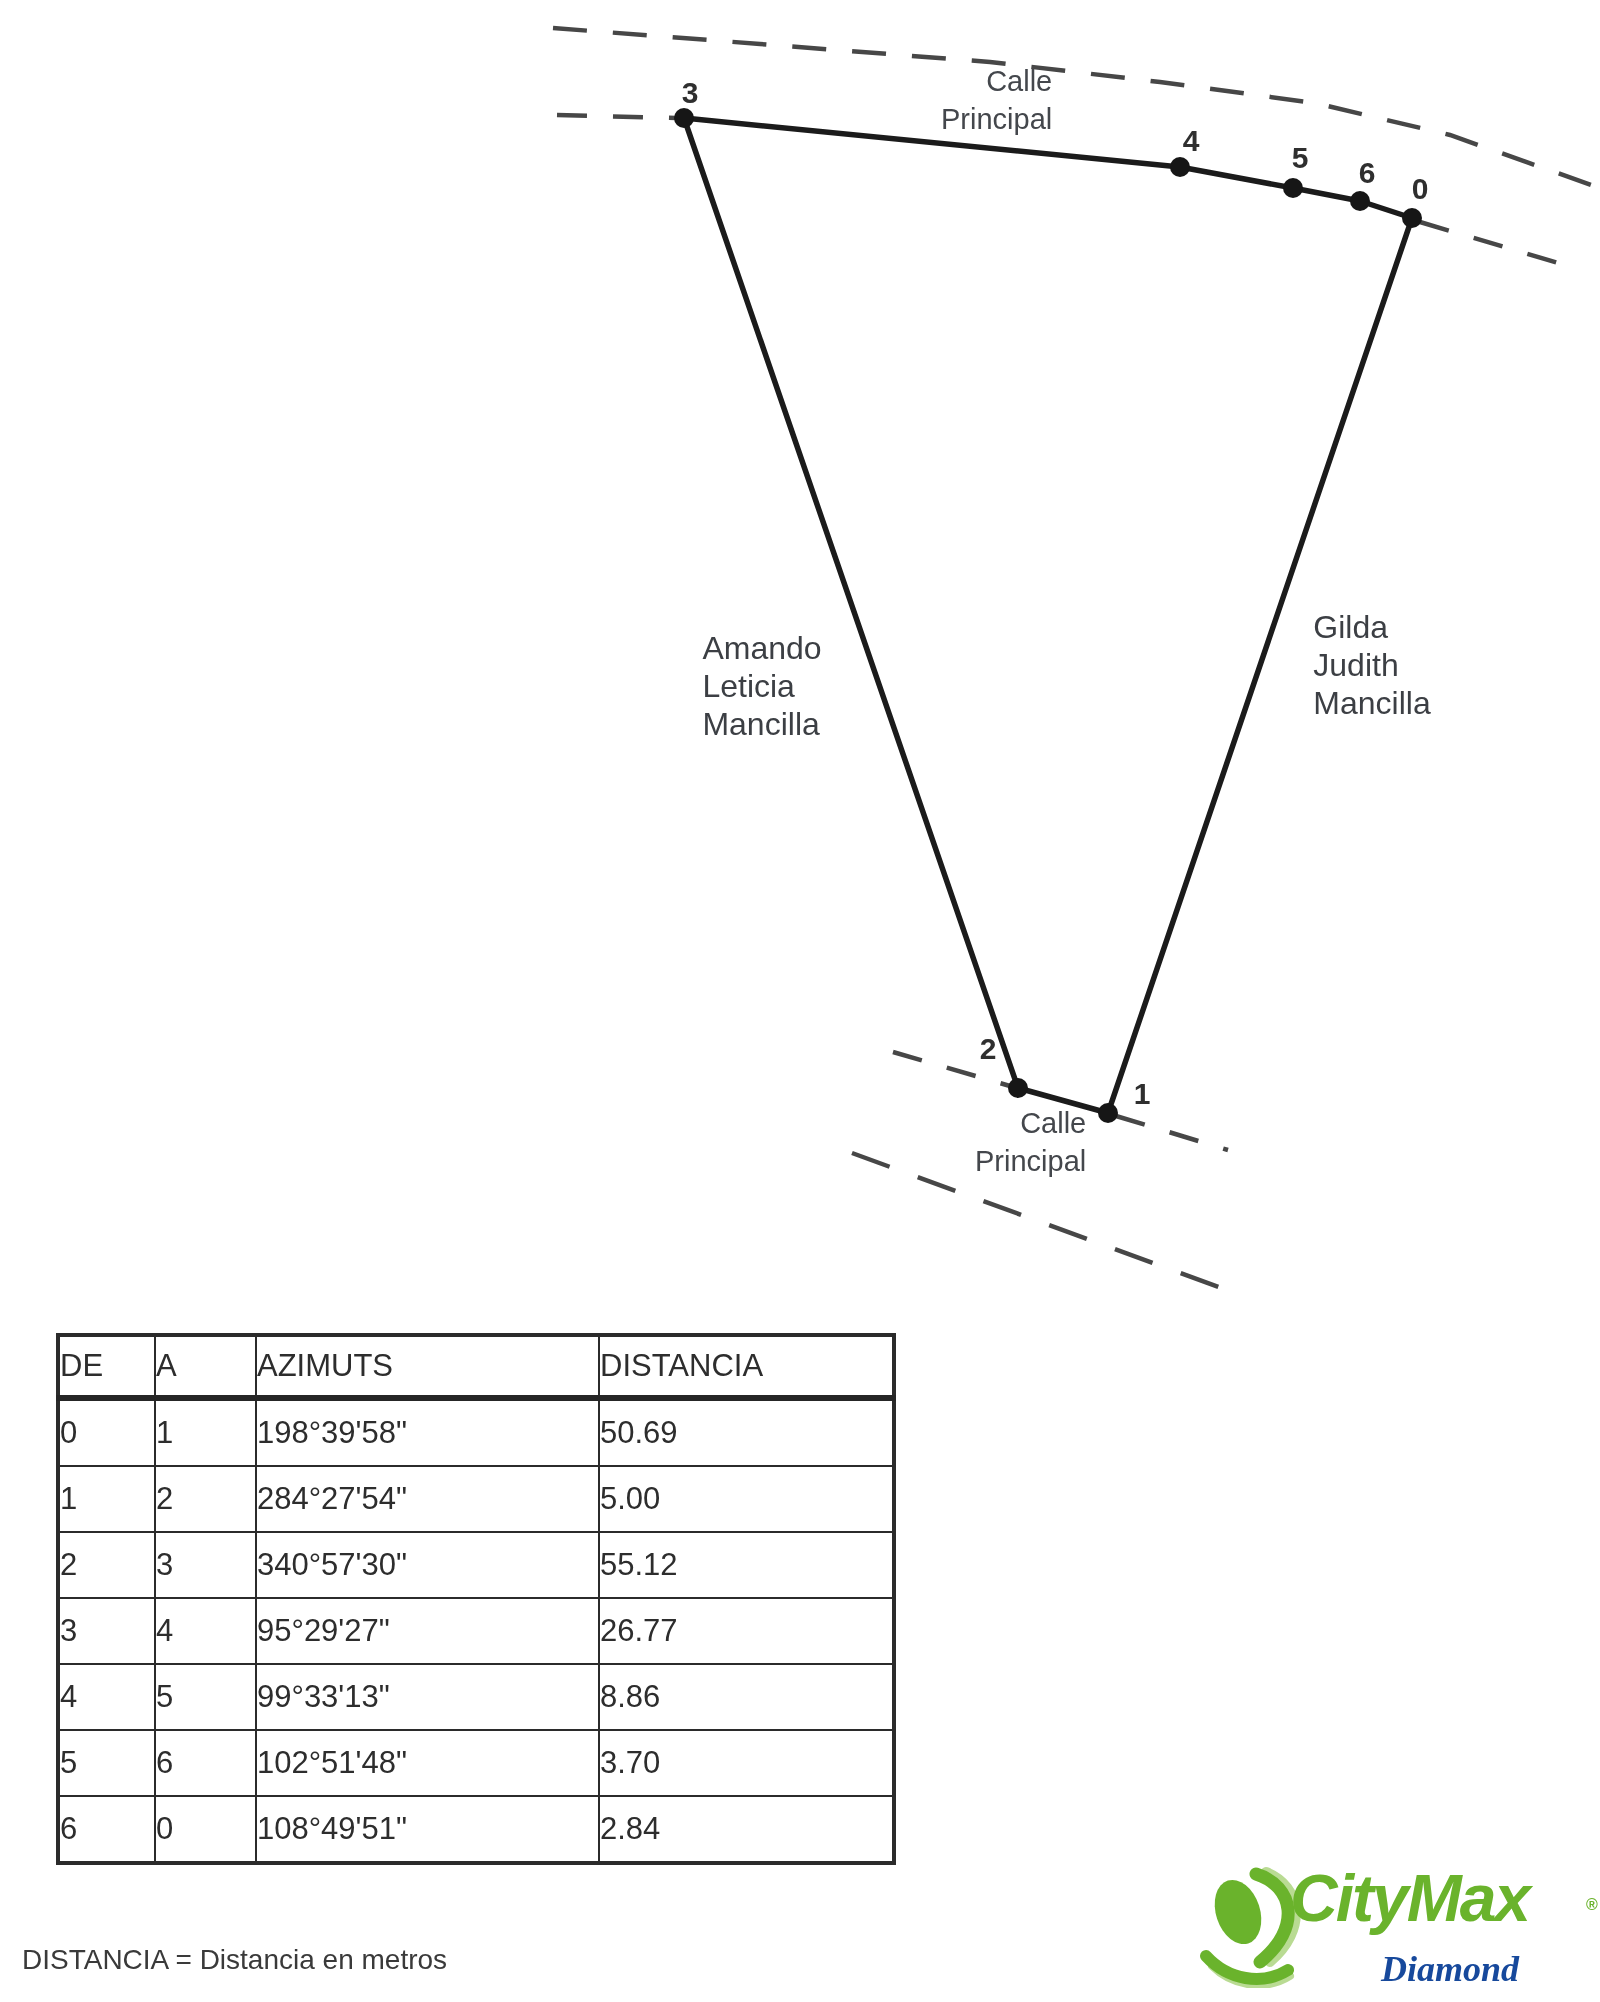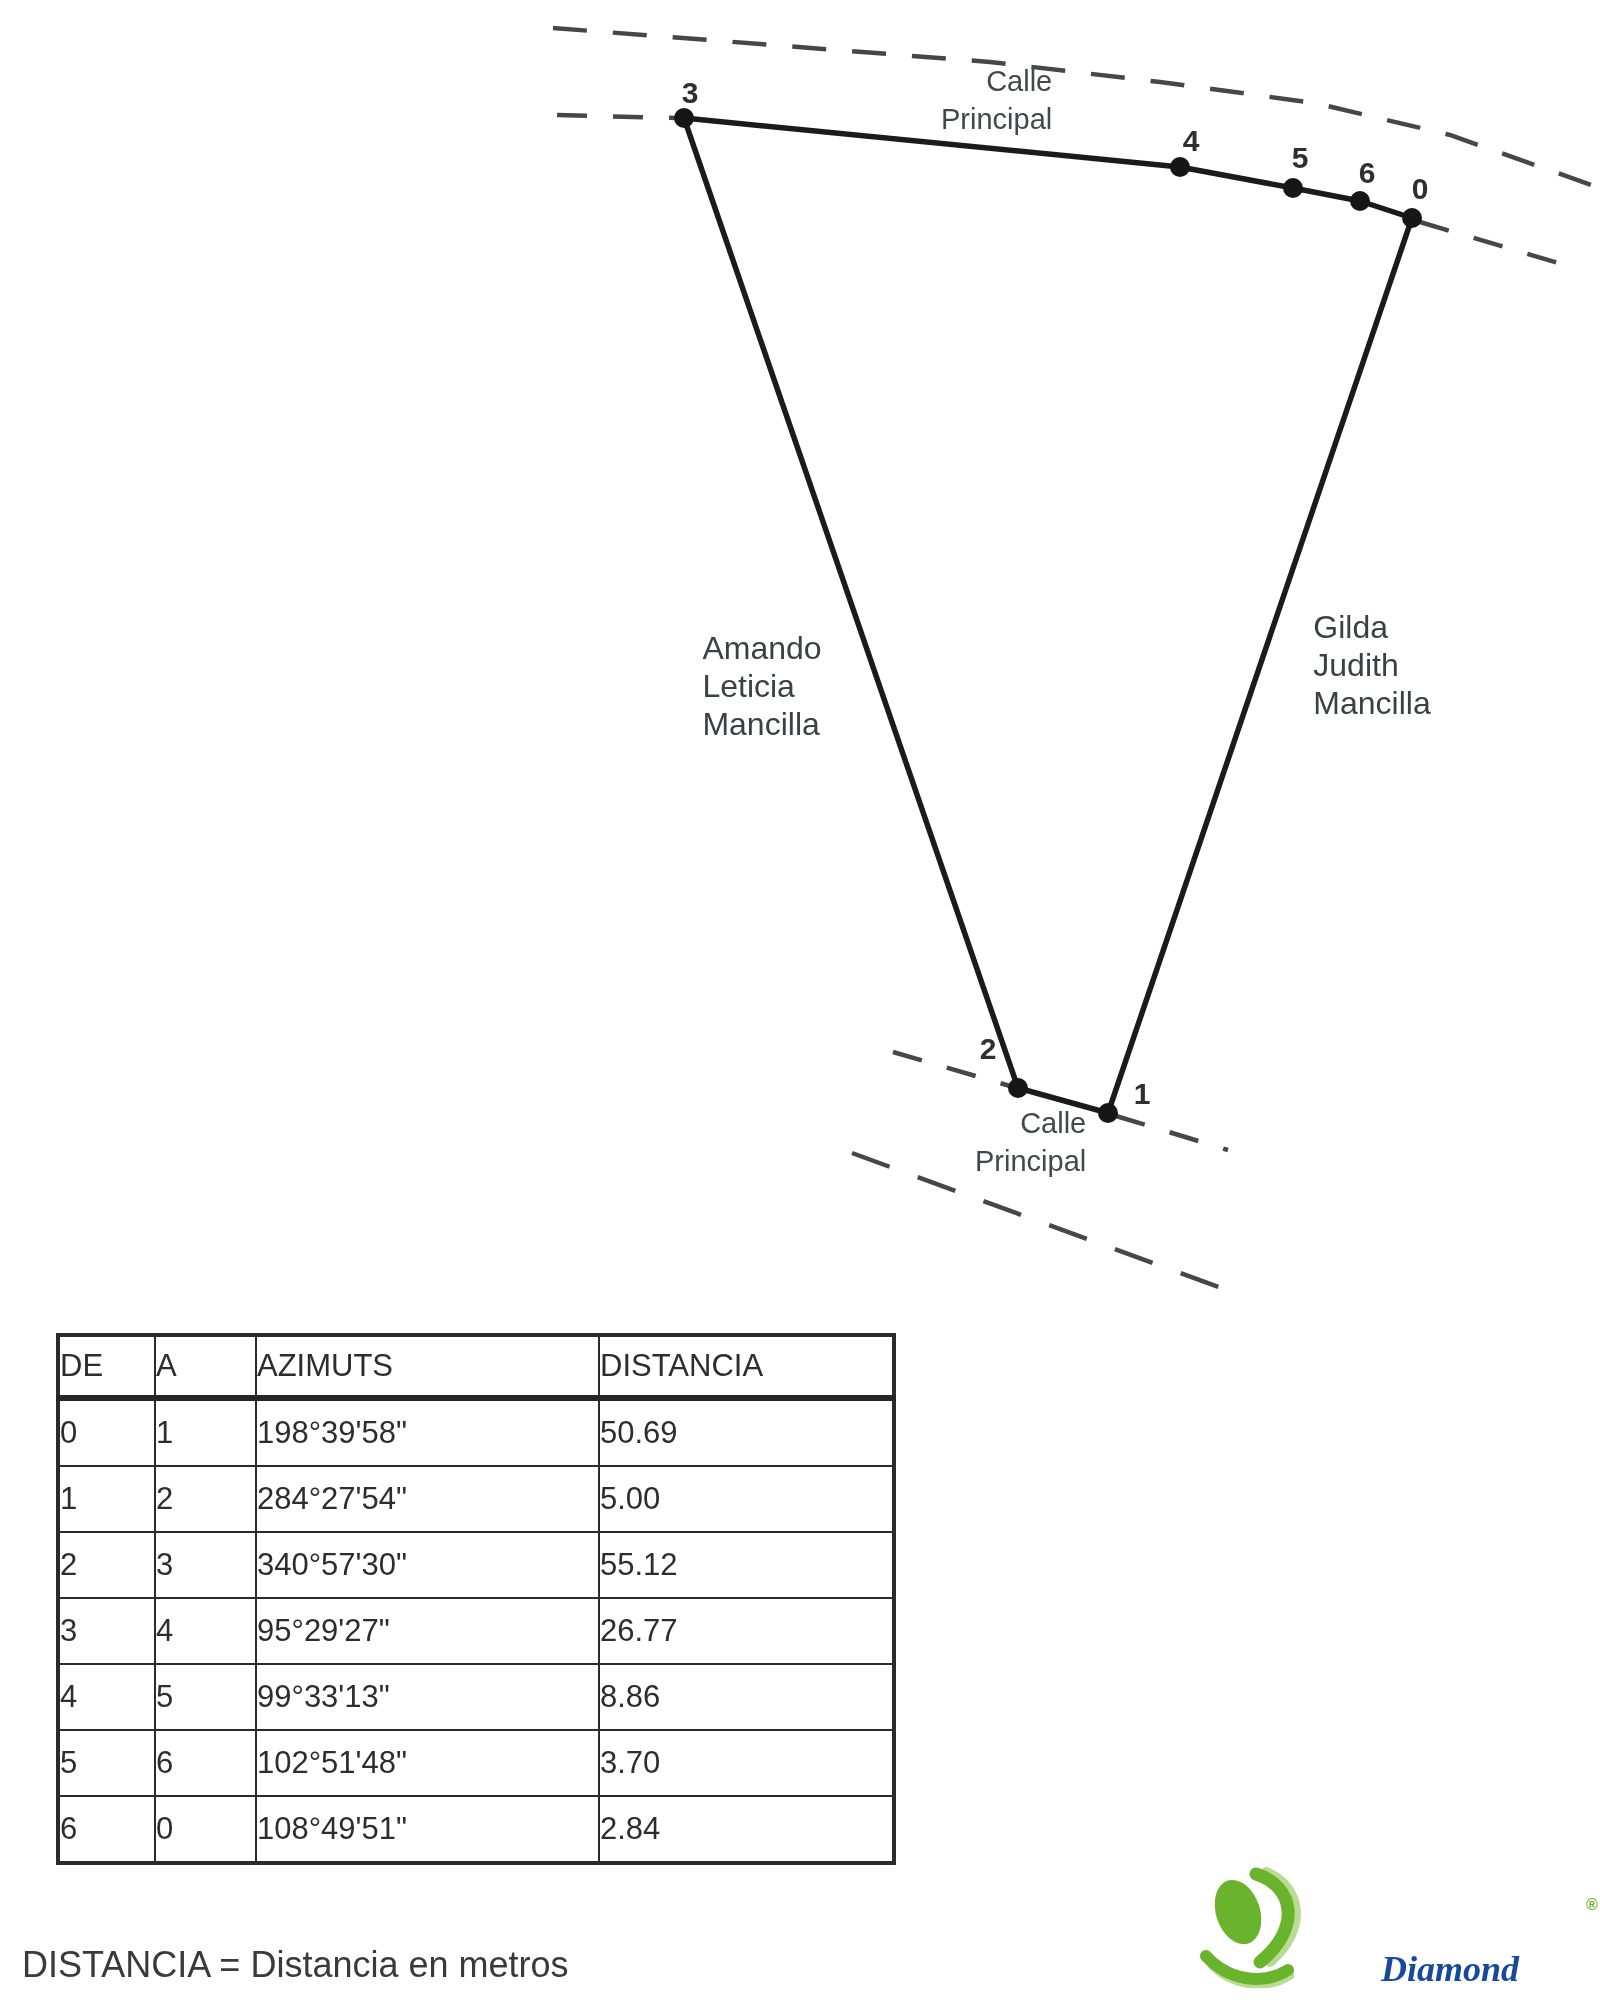--- a/index.html
+++ b/index.html
@@ -28,21 +28,21 @@
     font-size:31px;color:#2d2d2d;
     border:4px solid #2b2b2b;
   }
   .survey-table th,.survey-table td{
     border:2px solid #2b2b2b;text-align:left;vertical-align:middle;
     font-weight:normal;padding:0;height:64px;
   }
   .survey-table thead th{height:58px;border-bottom:6px solid #262626;}
   
   .footnote{
-    position:absolute;left:22px;top:1944px;font-size:36px;color:#3a3a3a;white-space:nowrap;
+    position:absolute;left:22px;top:1944px;font-size:28px;color:#3a3a3a;white-space:nowrap;
   }
   
   .logo{position:absolute;left:1198px;top:1858px;width:402px;height:138px;}
   .logo-icon{position:absolute;left:0;top:6px;}
   .logo-brand{
     position:absolute;left:92px;top:2px;
     font-size:66px;font-weight:bold;font-style:italic;letter-spacing:-2px;
     color:#6ab32c;white-space:nowrap;
   }
   .logo-reg{
@@ -178,17 +178,18 @@
       <path d="M68 8 C 104 22 110 66 72 98" fill="none" stroke="#b9db93" stroke-width="10" stroke-linecap="round"></path>
 
       <path d="M58 10 C 96 22 104 64 62 98" fill="none" stroke="#6ab32c" stroke-width="13" stroke-linecap="round"></path>
 
       <ellipse cx="40" cy="48" rx="22" ry="33" transform="rotate(-18 40 48)" fill="#6ab32c"></ellipse>
 
       <path d="M14 102 C 36 124 70 126 92 112" fill="none" stroke="#b9db93" stroke-width="8" stroke-linecap="round"></path>
 
       <path d="M8 92 C 30 116 64 122 90 106" fill="none" stroke="#6ab32c" stroke-width="12" stroke-linecap="round"></path>
     </svg>
+    <div class="logo-brand">CityMax</div>
     <div class="logo-reg">®</div>
     <div class="logo-sub">Diamond</div>
   </div>
 
 </div>
 
 </body></html>

